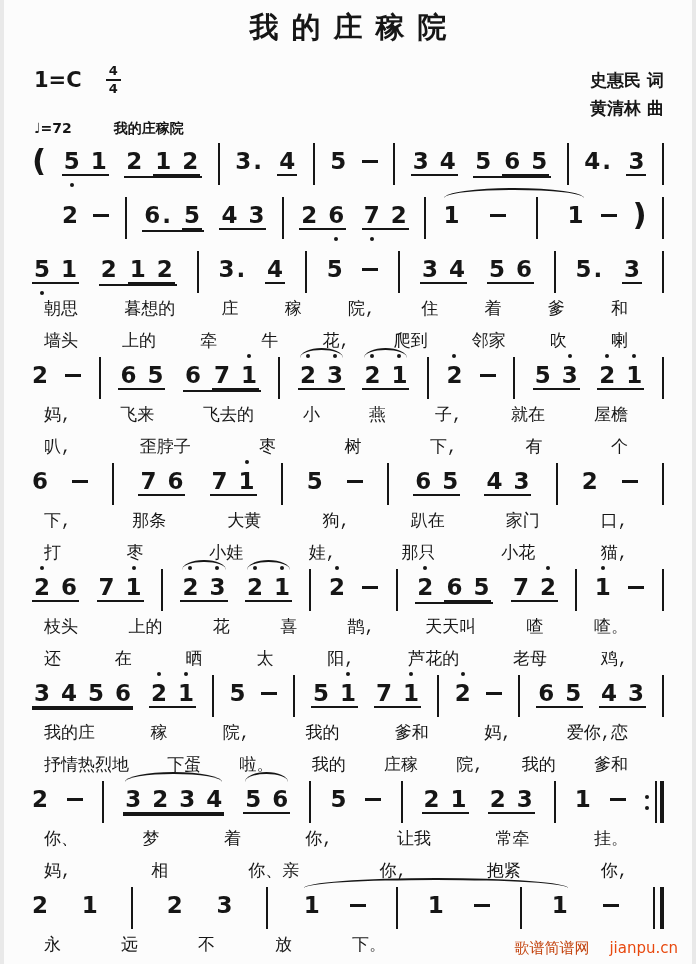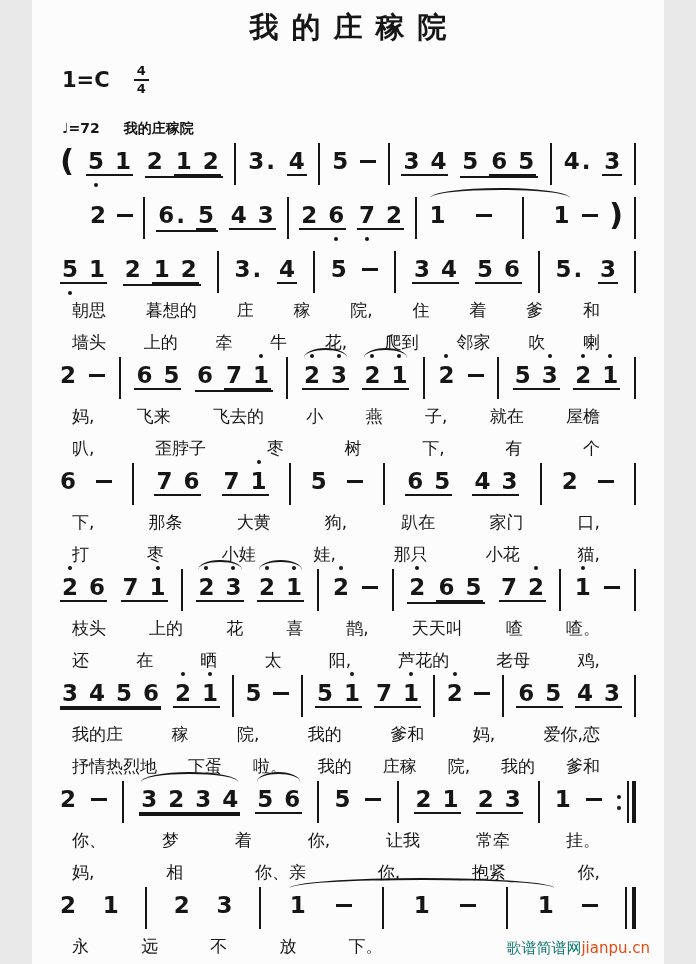--- a/index.html
+++ b/index.html
@@ -1,34 +1,34 @@
 <!DOCTYPE html>
 <html><head>
 <meta charset="utf-8">
 <style>
   * { box-sizing: border-box; }
   html,body { margin:0; padding:0; background:#e9e9e9; }
   .page {
-    width:632px; height:964px; margin:0 auto; position:relative;
+    width:688px; height:964px; margin:0 auto; position:relative;
     background:#fcfcfc; color:#161616; overflow:hidden;
     font-family:"DejaVu Sans","Liberation Sans",sans-serif;
   }
   
   .header { position:relative; height:148px; }
   .title { position:absolute; top:8px; left:0; right:0; text-align:center;
            font-size:29px; font-weight:bold; letter-spacing:13px; text-indent:13px; }
   .keyrow { position:absolute; left:30px; top:64px; display:flex; align-items:center; gap:24px;
             font-size:21px; font-weight:bold; }
   .ts { display:inline-flex; flex-direction:column; align-items:center;
         font-size:13px; line-height:1.1; font-weight:bold; }
   .ts-top { border-bottom:2px solid #161616; padding:0 3px 1px; }
   .ts-bot { padding-top:1px; }
   .credits { position:absolute; right:28px; top:66px; font-size:17px; font-weight:bold;
              text-align:center; line-height:1.65; }
-  .temporow { position:absolute; left:30px; top:120px; display:flex; gap:24px;
+  .temporow { position:absolute; left:30px; top:120px; display:flex; gap:42px;
               font-size:14px; font-weight:bold; }
   
   .score { padding:0 28px; }
   .score-line { margin-bottom:8px; }
   .score-line.intro { margin-bottom:20px; }
   .score-line:nth-child(2) .note-row { padding-left:30px; }
   .note-row { display:flex; justify-content:space-between; align-items:flex-start; height:34px; }
   .note { position:relative; display:inline-flex; align-items:flex-start; }
   .num, .aug { font-size:23px; font-weight:bold; line-height:26px; }
   .aug { margin-left:2px; }
@@ -49,41 +49,45 @@
   .bar { width:2px; height:42px; background:#161616; margin-top:-5px; }
   .paren { font-size:31px; font-weight:bold; line-height:30px; margin-top:-3px; }
   .repeat { display:inline-flex; align-items:center; gap:3px; height:42px; margin-top:-5px; }
   .rep-dots { display:flex; flex-direction:column; gap:7px; margin-right:3px; }
   .rep-dots i { width:4px; height:4px; border-radius:50%; background:#161616; }
   .rep-thin { width:2px; height:42px; background:#161616; }
   .rep-thick { width:4px; height:42px; background:#161616; }
   .final { width:11px; height:42px; margin-top:-5px;
            border-left:2px solid #161616; border-right:4px solid #161616; }
   .lyr { display:flex; justify-content:space-between; margin-top:8px;
-         padding:0 36px 0 12px; font-size:17px; height:24px; line-height:24px; }
+         padding:0 36px 0 12px; font-size:17px; height:24px; line-height:24px;font-family:Liberation Mono, monospace; }
   .score-line:last-child .lyr { width:56%; padding-right:0; }
   .lyr-seg { white-space:nowrap; }
   
   .watermark { position:absolute; right:14px; bottom:6px; font-size:15px; }
   .wm-site { }
-  .wm-domain { margin-left:0; }
+  .wm-domain { margin-left:20px; }
 </style>
 </head>
 <body>
 
 <div class="page">
   <div class="header">
     <div class="title">我的庄稼院</div>
     <div class="keyrow">
       <span>1=C</span>
       <span class="ts">
         <span class="ts-top">4</span>
         <span class="ts-bot">4</span>
       </span>
     </div>
+    <div class="credits">
+      <div>史惠民 词</div>
+      <div>黄清林 曲</div>
+    </div>
     <div class="temporow">
       <span>♩=72</span>
       <span>我的庄稼院</span>
     </div>
   </div>
 
   <div class="score">
       <div class="score-line intro">
         <div class="note-row">
           <span class="paren">(</span>
@@ -805,15 +809,15 @@
           <span class="lyr-seg">永</span>
           <span class="lyr-seg">远</span>
           <span class="lyr-seg">不</span>
           <span class="lyr-seg">放</span>
           <span class="lyr-seg">下。</span>
         </div>
       </div>
     </div>
 
   <div class="watermark">
-    <span class="wm-site" style="color: #0f766e;">歌谱简谱网</span><span class="wm-domain" style="color: rgb(232, 73, 15);">jianpu.cn</span>
+    <span class="wm-site" style="color: #c2410c;">歌谱简谱网</span><span class="wm-domain" style="color: rgb(232, 73, 15);">jianpu.cn</span>
   </div>
 </div>
 
 </body></html>

